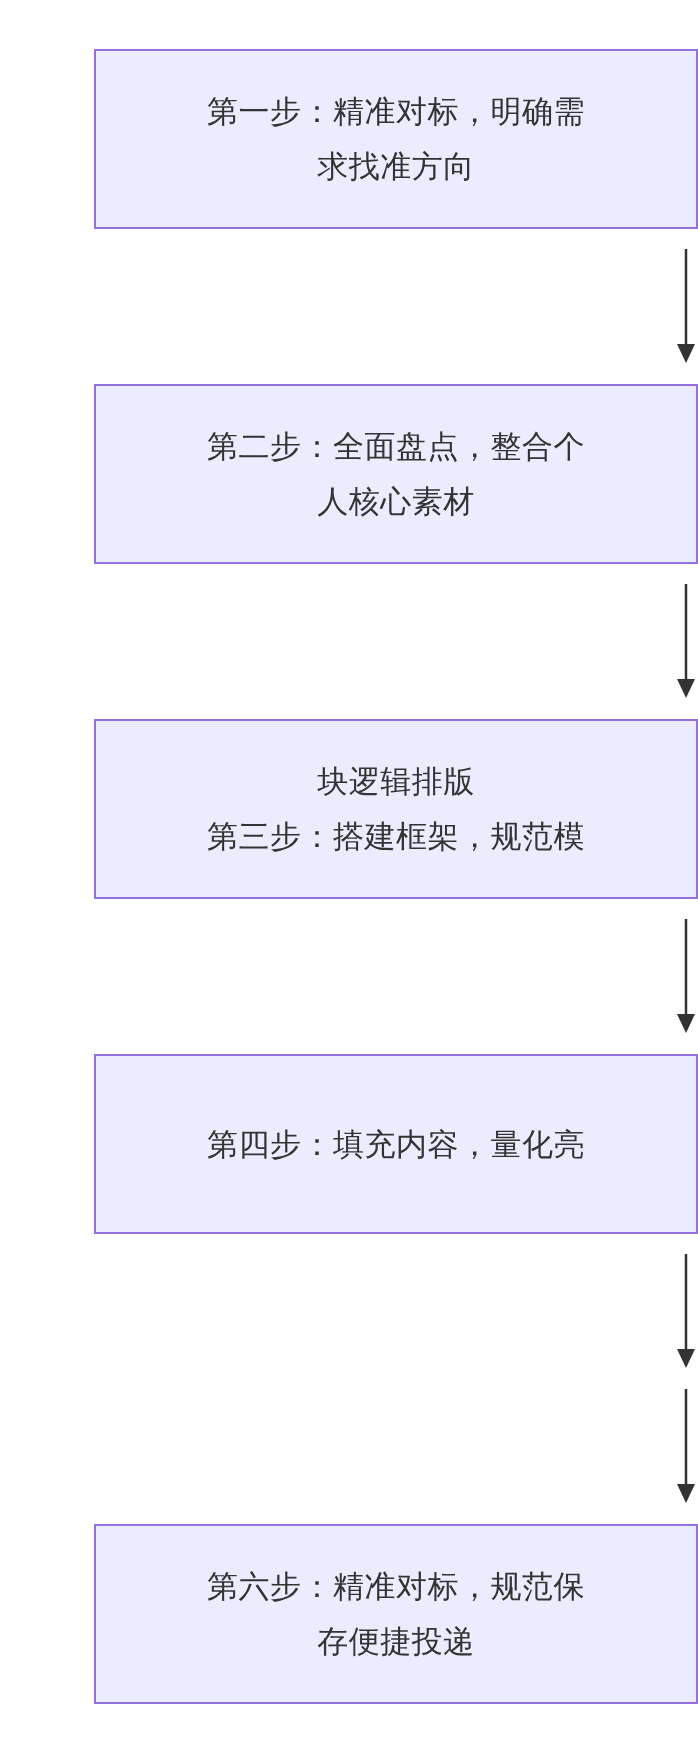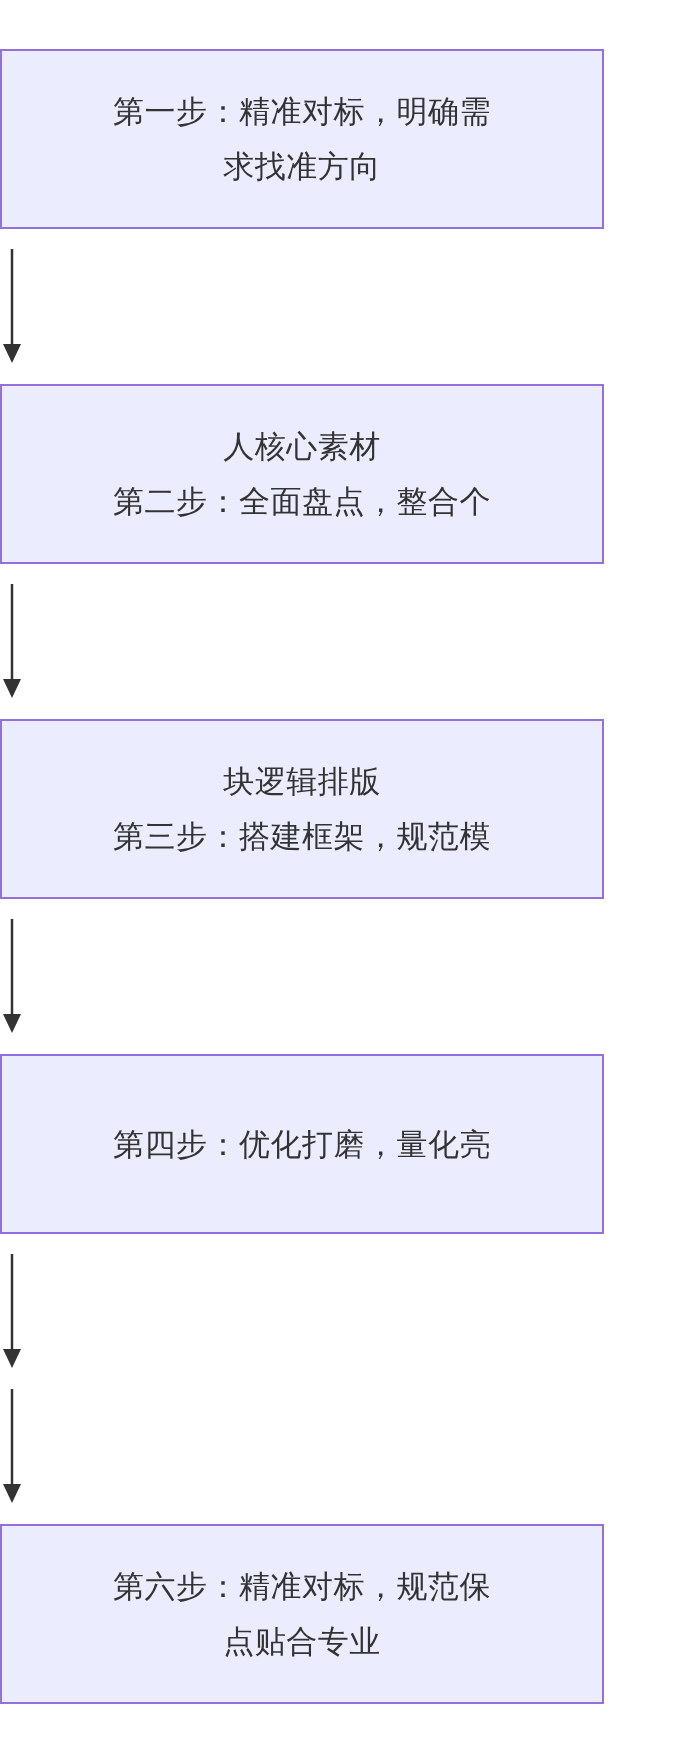--- a/index.html
+++ b/index.html
@@ -11,21 +11,21 @@
   .page {
     position: relative;
     width: 698px;
     height: 1753px;
     background: var(--background, #ffffff);
     overflow: hidden;
   }
   .flowchart {
     display: flex;
     flex-direction: column;
-    align-items: flex-start;
+    align-items: flex-end;
     padding-top: 49px;
     gap: 20px;
   }
   .node {
     box-sizing: border-box;
     width: 604px;
     height: 180px;
     background: var(--node-fill, #ECECFF);
     border: 2px solid var(--node-border, #9370DB);
     display: flex;
@@ -74,22 +74,22 @@
       </div>
     </div>
 
     <svg class="connector" viewBox="0 0 24 115" width="24" height="115" aria-hidden="true">
       <line class="arrow-shaft" x1="12" y1="0" x2="12" y2="96"></line>
       <polygon class="arrow-head" points="3,95 21,95 12,114"></polygon>
     </svg>
 
     <div class="node">
       <div class="node-label">
+        <span class="line">第二步：全面盘点，整合个</span>
         <span class="line">人核心素材</span>
-        <span class="line">第二步：全面盘点，整合个</span>
       </div>
     </div>
 
     <svg class="connector" viewBox="0 0 24 115" width="24" height="115" aria-hidden="true">
       <line class="arrow-shaft" x1="12" y1="0" x2="12" y2="96"></line>
       <polygon class="arrow-head" points="3,95 21,95 12,114"></polygon>
     </svg>
 
     <div class="node">
       <div class="node-label">
@@ -98,36 +98,36 @@
       </div>
     </div>
 
     <svg class="connector" viewBox="0 0 24 115" width="24" height="115" aria-hidden="true">
       <line class="arrow-shaft" x1="12" y1="0" x2="12" y2="96"></line>
       <polygon class="arrow-head" points="3,95 21,95 12,114"></polygon>
     </svg>
 
     <div class="node">
       <div class="node-label">
-        <span class="line">第四步：优化打磨，量化亮</span>
+        <span class="line">第四步：填充内容，量化亮</span>
       </div>
     </div>
 
     <svg class="connector" viewBox="0 0 24 115" width="24" height="115" aria-hidden="true">
       <line class="arrow-shaft" x1="12" y1="0" x2="12" y2="96"></line>
       <polygon class="arrow-head" points="3,95 21,95 12,114"></polygon>
     </svg>
 
 
     <svg class="connector" viewBox="0 0 24 115" width="24" height="115" aria-hidden="true">
       <line class="arrow-shaft" x1="12" y1="0" x2="12" y2="96"></line>
       <polygon class="arrow-head" points="3,95 21,95 12,114"></polygon>
     </svg>
 
     <div class="node">
       <div class="node-label">
         <span class="line">第六步：精准对标，规范保</span>
-        <span class="line">点贴合专业</span>
+        <span class="line">存便捷投递</span>
       </div>
     </div>
 
   </div>
 </div>
 
 </body></html>

